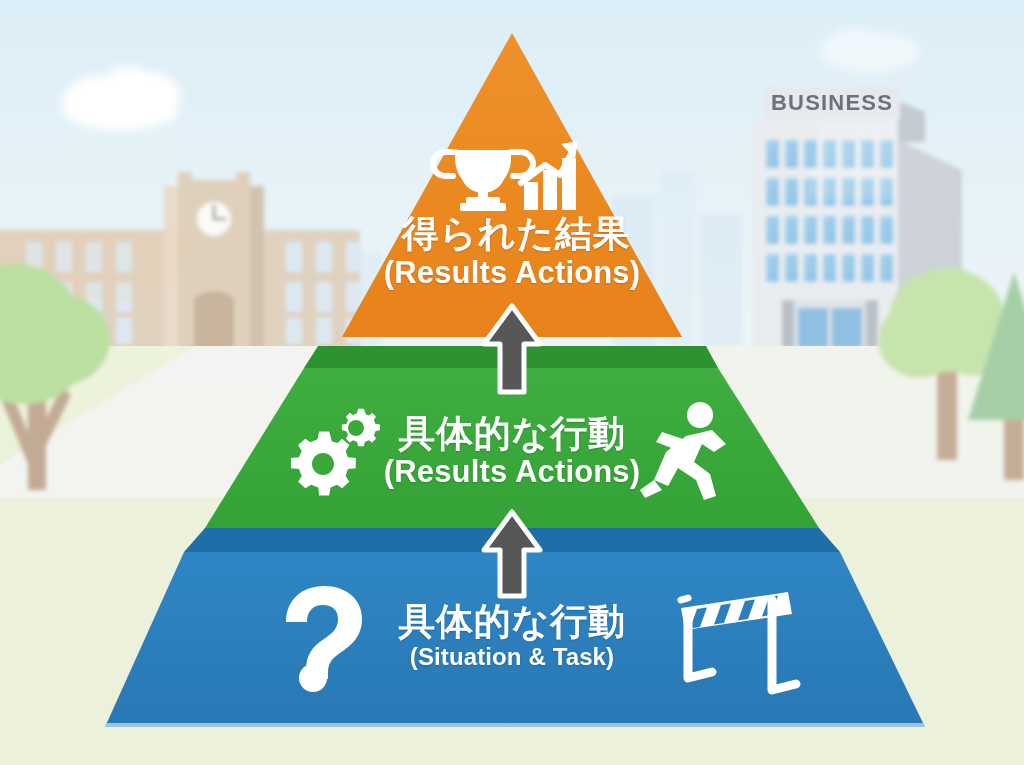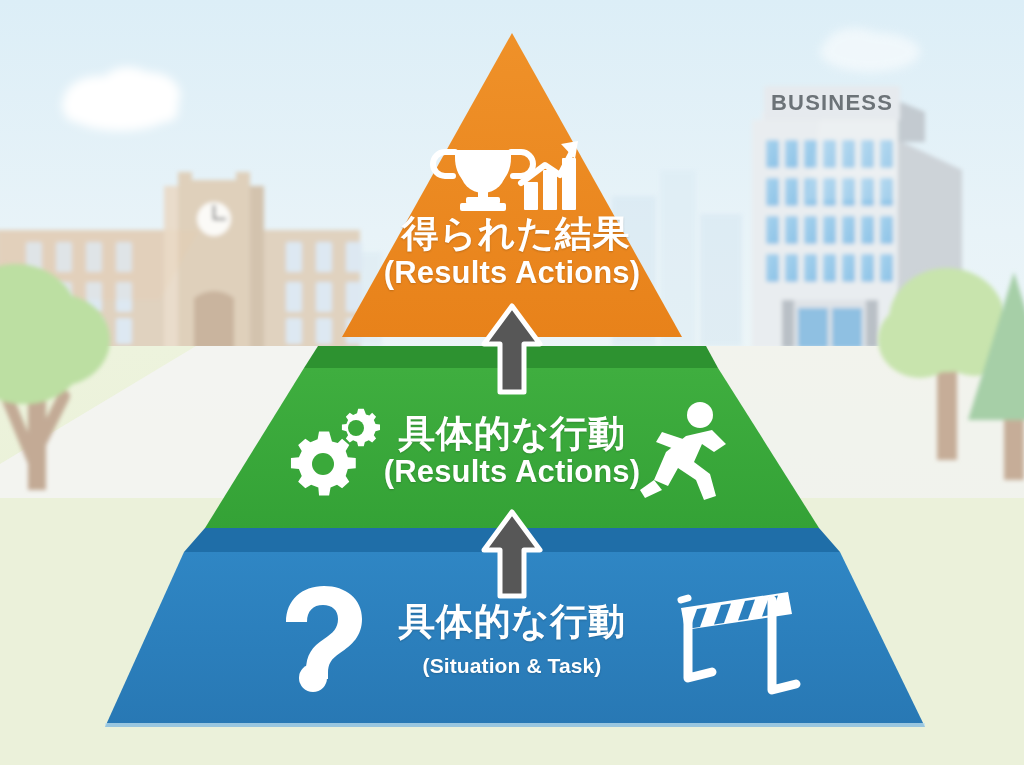--- a/index.html
+++ b/index.html
@@ -51,21 +51,21 @@
   #label-mid {
     left: 0; right: 0; top: 414px;
   }
   #label-mid .tier-jp { font-size: 37px; }
   #label-mid .tier-en { font-size: 31px; margin-top: 3px; }
 
   #label-bot {
     left: 0; right: 0; top: 602px;
   }
   #label-bot .tier-jp { font-size: 37px; }
-  #label-bot .tier-en { font-size: 21px; margin-top: 14px; }
+  #label-bot .tier-en { font-size: 24px; margin-top: 3px; }
 </style>
 </head>
 <body>
 
 <div id="stage">
 
   <svg id="scene" viewBox="0 0 1024 765" xmlns="http://www.w3.org/2000/svg">
     <defs>
       <linearGradient id="skyGrad" x1="0" y1="0" x2="0" y2="1">
         <stop offset="0%" stop-color="#dceef7"></stop>

